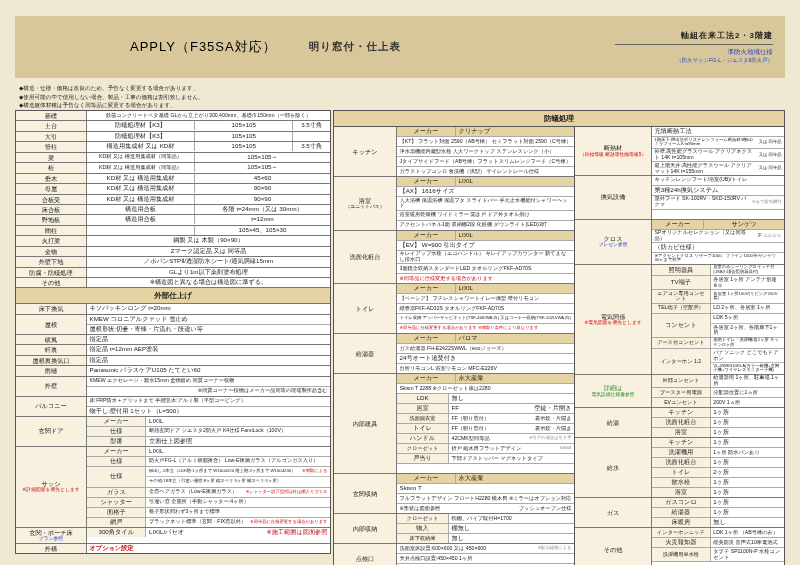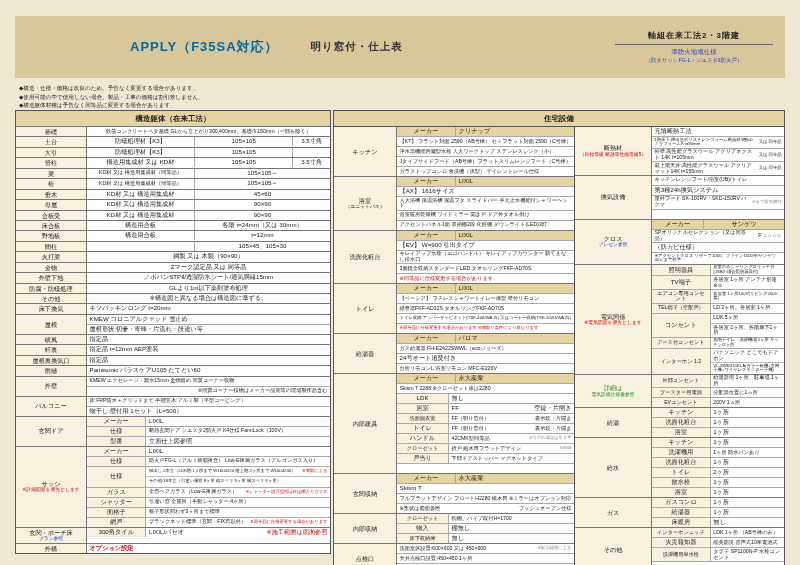--- a/index.html
+++ b/index.html
@@ -1,22 +1,22 @@
 <!DOCTYPE html>
 <html><head>
 <meta charset="utf-8">
 <style>
   html,body{margin:0;padding:0;}
   body{width:800px;height:565px;background:#EFE8D2;font-family:"Liberation Sans","DejaVu Sans",sans-serif;color:#1a1a1a;overflow:hidden;}
   .page{position:relative;width:800px;height:565px;}
   .band{position:absolute;left:15px;top:16px;right:15px;height:62px;background:#D9C79C;display:flex;align-items:center;}
   .btitle{font-family:"DejaVu Serif","Liberation Serif",serif;font-weight:bold;font-size:30px;letter-spacing:3px;margin-left:45px;color:#111;}
-  .bapply{margin-left:115px;color:#0369a1;font-weight:bold;font-size:13px;letter-spacing:1px;}
+  .bapply{margin-left:115px;color:#000000;font-weight:normal;font-size:13px;letter-spacing:1px;}
   .bsub{margin-left:32px;font-weight:bold;font-size:10.5px;color:#333;letter-spacing:1px;}
-  .bright{margin-left:auto;margin-right:12px;text-align:center;width:158px;}
+  .bright{margin-left:auto;margin-right:12px;text-align:right;width:158px;}
   .bmethod{font-size:8px;font-weight:bold;color:#222;border-bottom:1px solid #666;padding-bottom:3px;margin-bottom:3px;letter-spacing:1px;}
   .bfire{font-size:6.5px;color:#2742c8;}
   .bfire2{font-size:5.4px;color:#2742c8;}
   .notes{position:absolute;left:19px;top:84px;font-size:5.6px;line-height:1.55;color:#222;}
   .tables{position:absolute;left:15px;top:110px;right:15px;display:flex;gap:2px;align-items:flex-start;}
   .col-left{width:316px;flex:none;}
   .col-right{flex:1;min-width:0;}
   .tbl{border:1px solid #555;background:#fff;}
   .sechdr{background:#E5D3A3;text-align:center;font-weight:bold;font-size:7.5px;padding:2.5px 0;border-bottom:1px solid #777;}
   .equiphdr{border:1px solid #555;background:#E5D3A3;text-align:center;font-weight:bold;font-size:7.5px;padding:2.5px 0;}
@@ -68,21 +68,20 @@
 
   <div class="notes" id="notes">
       <div class="note">◆構造・仕様・価格は改良のため、予告なく変更する場合があります。</div>
       <div class="note">◆使用可能の中で使用しない場合、製品・工事の価格は割引致しません。</div>
       <div class="note">◆構造躯体材種は予告なく同等品に変更する場合があります。</div>
     </div>
 
   <div class="tables">
     <div class="col-left">
       <div class="tbl" id="t-left">
-          <div class="sechdr">構造躯体（在来工法）</div>
           <div class="grp">
             <div class="lbl">
               <div>基礎</div>
             </div>
             <div class="rows">
               <div class="row">
                 <div class="cell tiny ac" style="flex: 1 1 0px;">
                   <span>鉄筋コンクリートベタ基礎 GLから立上がり300,400mm、基礎巾150mm（一部を除く）</span>
                 </div>
               </div>
@@ -315,20 +314,21 @@
               <div>その他</div>
             </div>
             <div class="rows">
               <div class="row">
                 <div class="cell ac" style="flex: 1 1 0px;">
                   <span>※構造図と異なる場合は構造図に準ずる。</span>
                 </div>
               </div>
             </div>
           </div>
+          <div class="sechdr">外部仕上げ</div>
           <div class="grp">
             <div class="lbl">
               <div>床下換気</div>
             </div>
             <div class="rows">
               <div class="row">
                 <div class="cell" style="flex: 1 1 0px;">
                   <span>キソパッキンロング t=20mm</span>
                 </div>
               </div>
@@ -561,21 +561,21 @@
               <div class="row">
                 <div class="cell red bold" style="flex: 1 1 0px;">
                   <span>オプション設定</span>
                 </div>
               </div>
             </div>
           </div>
         </div>
     </div>
     <div class="col-right">
-      <div class="equiphdr">住宅設備</div>
+      <div class="equiphdr">防蟻処理</div>
       <div class="cols2">
         <div class="tbl" id="t-mid">
             <div class="grp">
               <div class="lbl">
                 <div>キッチン</div>
               </div>
               <div class="rows">
                 <div class="row">
                   <div class="cell tan ac" style="flex: 0 0 30%;">
                     <span>メーカー</span>

